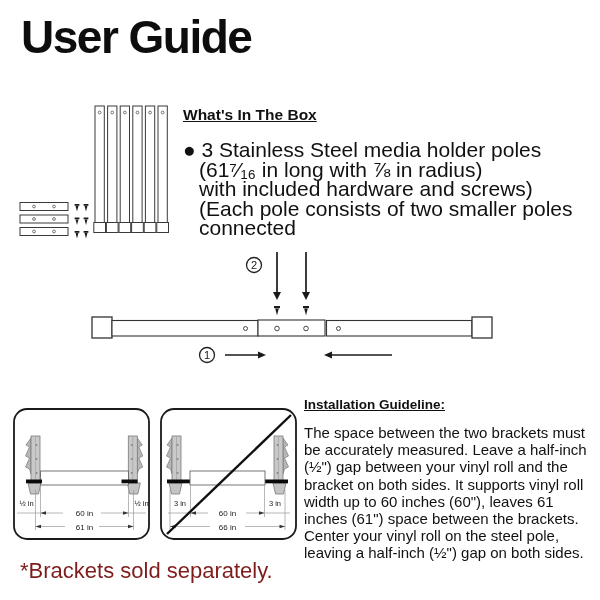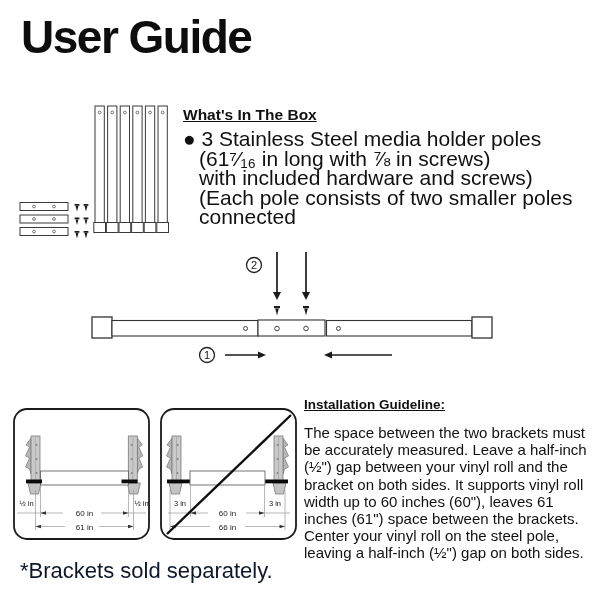--- a/index.html
+++ b/index.html
@@ -2,43 +2,43 @@
 <html><head>
 <meta charset="utf-8">
 <style>
   html,body{margin:0;padding:0;background:#fff;}
   #page{position:relative;width:600px;height:600px;background:#ffffff;overflow:hidden;
         font-family:"Liberation Sans","DejaVu Sans",sans-serif;color:#111;}
   svg{position:absolute;left:0;top:0;}
   .abs{position:absolute;}
   #title{left:21px;top:10px;font-size:46px;font-weight:bold;letter-spacing:-1.5px;color:#0d0d0d;}
   #witb{left:183px;top:106px;width:400px;}
-  #witb .head{font-size:15.5px;font-weight:bold;text-decoration:underline;margin-bottom:5px;}
+  #witb .head{font-size:15.5px;font-weight:bold;text-decoration:underline;margin-bottom:16px;}
   #witb .line{font-size:21px;line-height:19.5px;}
   #witb .indent{padding-left:16px;}
   #guide{left:304px;top:397px;width:295px;}
   #guide .head{font-size:13.5px;font-weight:bold;text-decoration:underline;margin-bottom:12px;}
   #guide .body{font-size:15px;line-height:17.2px;}
-  #footnote{left:20px;top:558px;font-size:22px;color:#0f172a;}
+  #footnote{left:20px;top:558px;font-size:22px;color:#7f1d1d;}
   text{font-family:"Liberation Sans","DejaVu Sans",sans-serif;fill:#1a1a1a;}
   .dimtxt{font-size:8px;}
   .gaptxt{font-size:7.5px;}
   .steptxt{font-size:11px;}
 </style>
 </head>
 <body>
 
 <div id="page">
 
   <div id="title" class="abs">User Guide</div>
 
   <div id="witb" class="abs">
     <div class="head">What's In The Box</div>
     <div class="line">● 3 Stainless Steel media holder poles</div>
-    <div class="line indent">(61⁷⁄₁₆ in long with ⅞ in screws)</div>
+    <div class="line indent">(61⁷⁄₁₆ in long with ⅞ in radius)</div>
     <div class="line indent">with included hardware and screws)</div>
     <div class="line indent">(Each pole consists of two smaller poles connected</div>
   </div>
 
   <svg width="600" height="600" viewBox="0 0 600 600">
     <defs>
       <g id="part-pole">
         <rect x="0" y="0" width="9.3" height="116.5" fill="#fff" stroke="#3a3a3a" stroke-width="1"></rect>
         <circle cx="4.65" cy="6.5" r="1.4" fill="none" stroke="#555" stroke-width="0.8"></circle>
         <rect x="-1.2" y="116.5" width="11.7" height="10" fill="#fff" stroke="#3a3a3a" stroke-width="1"></rect>

